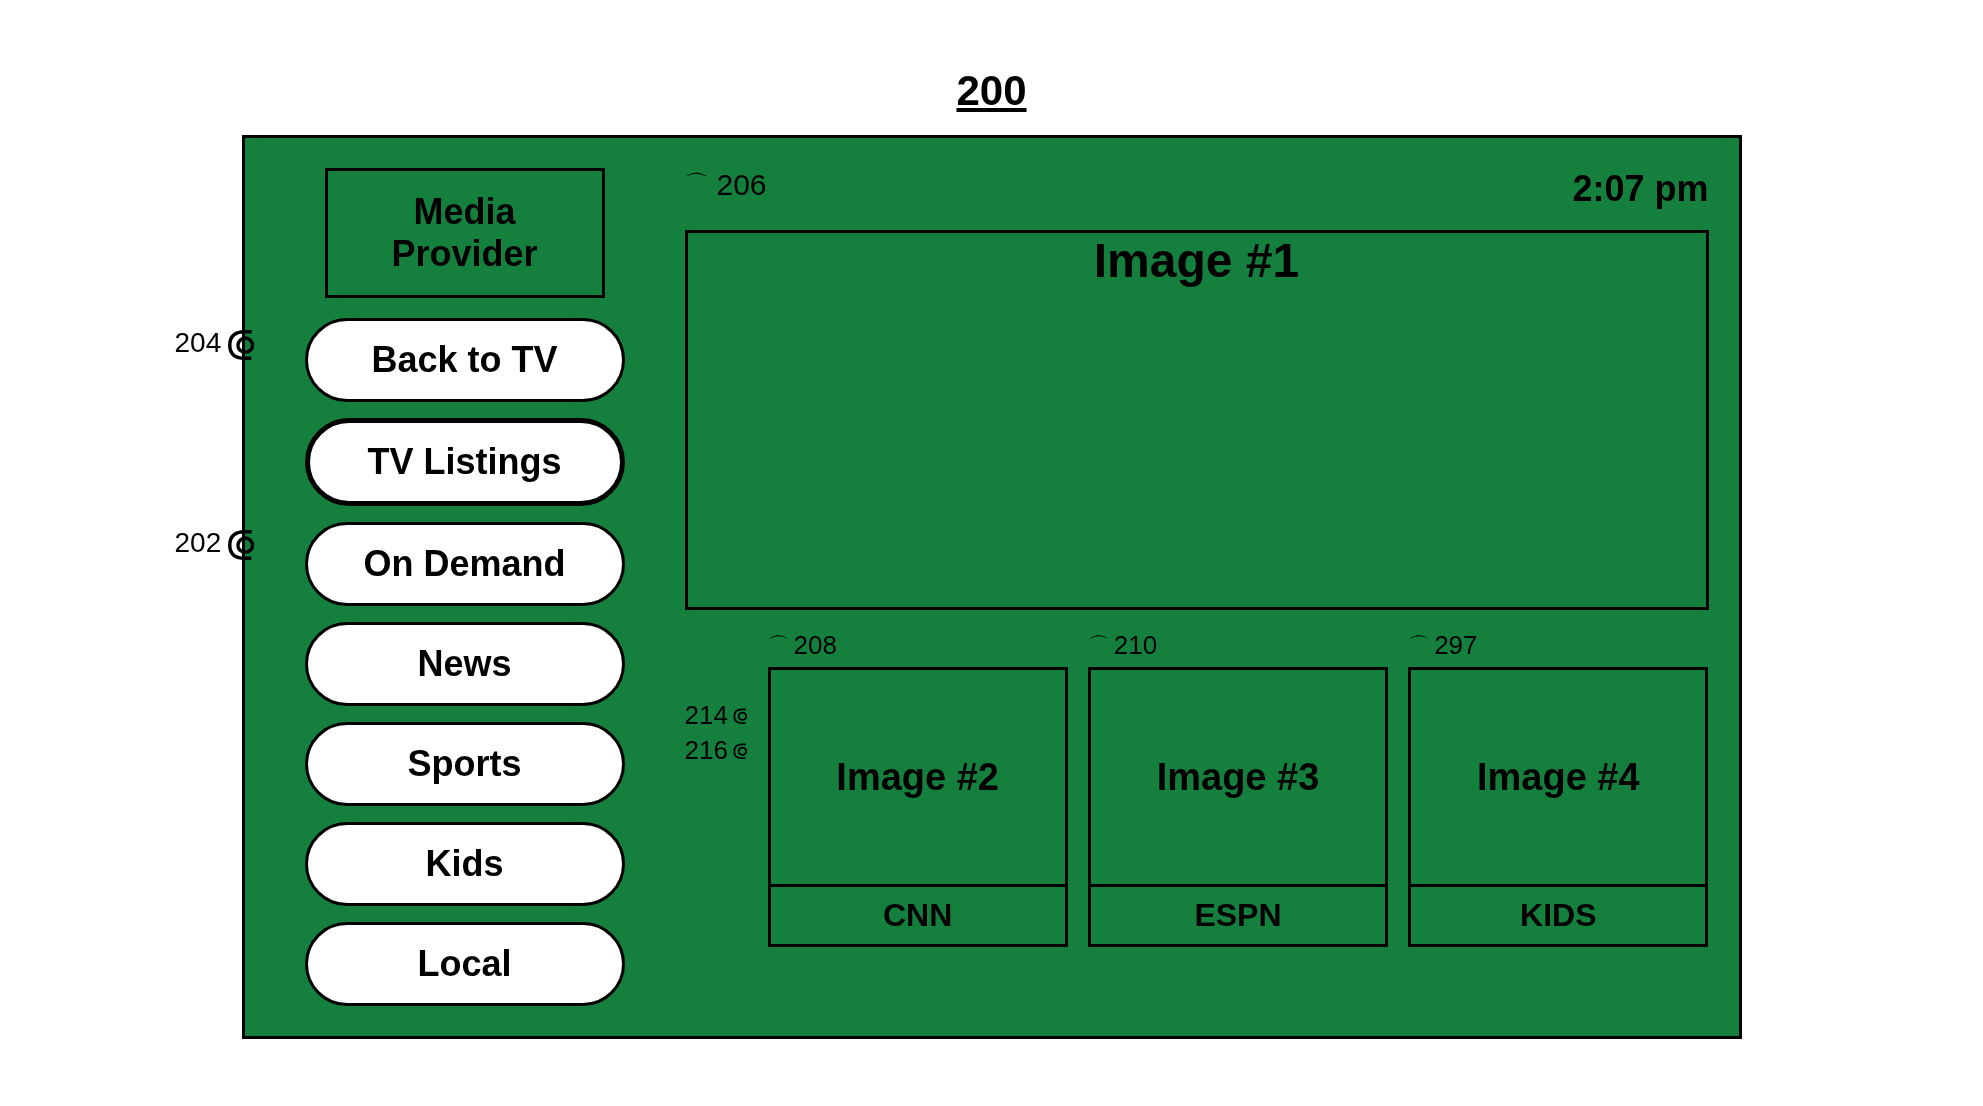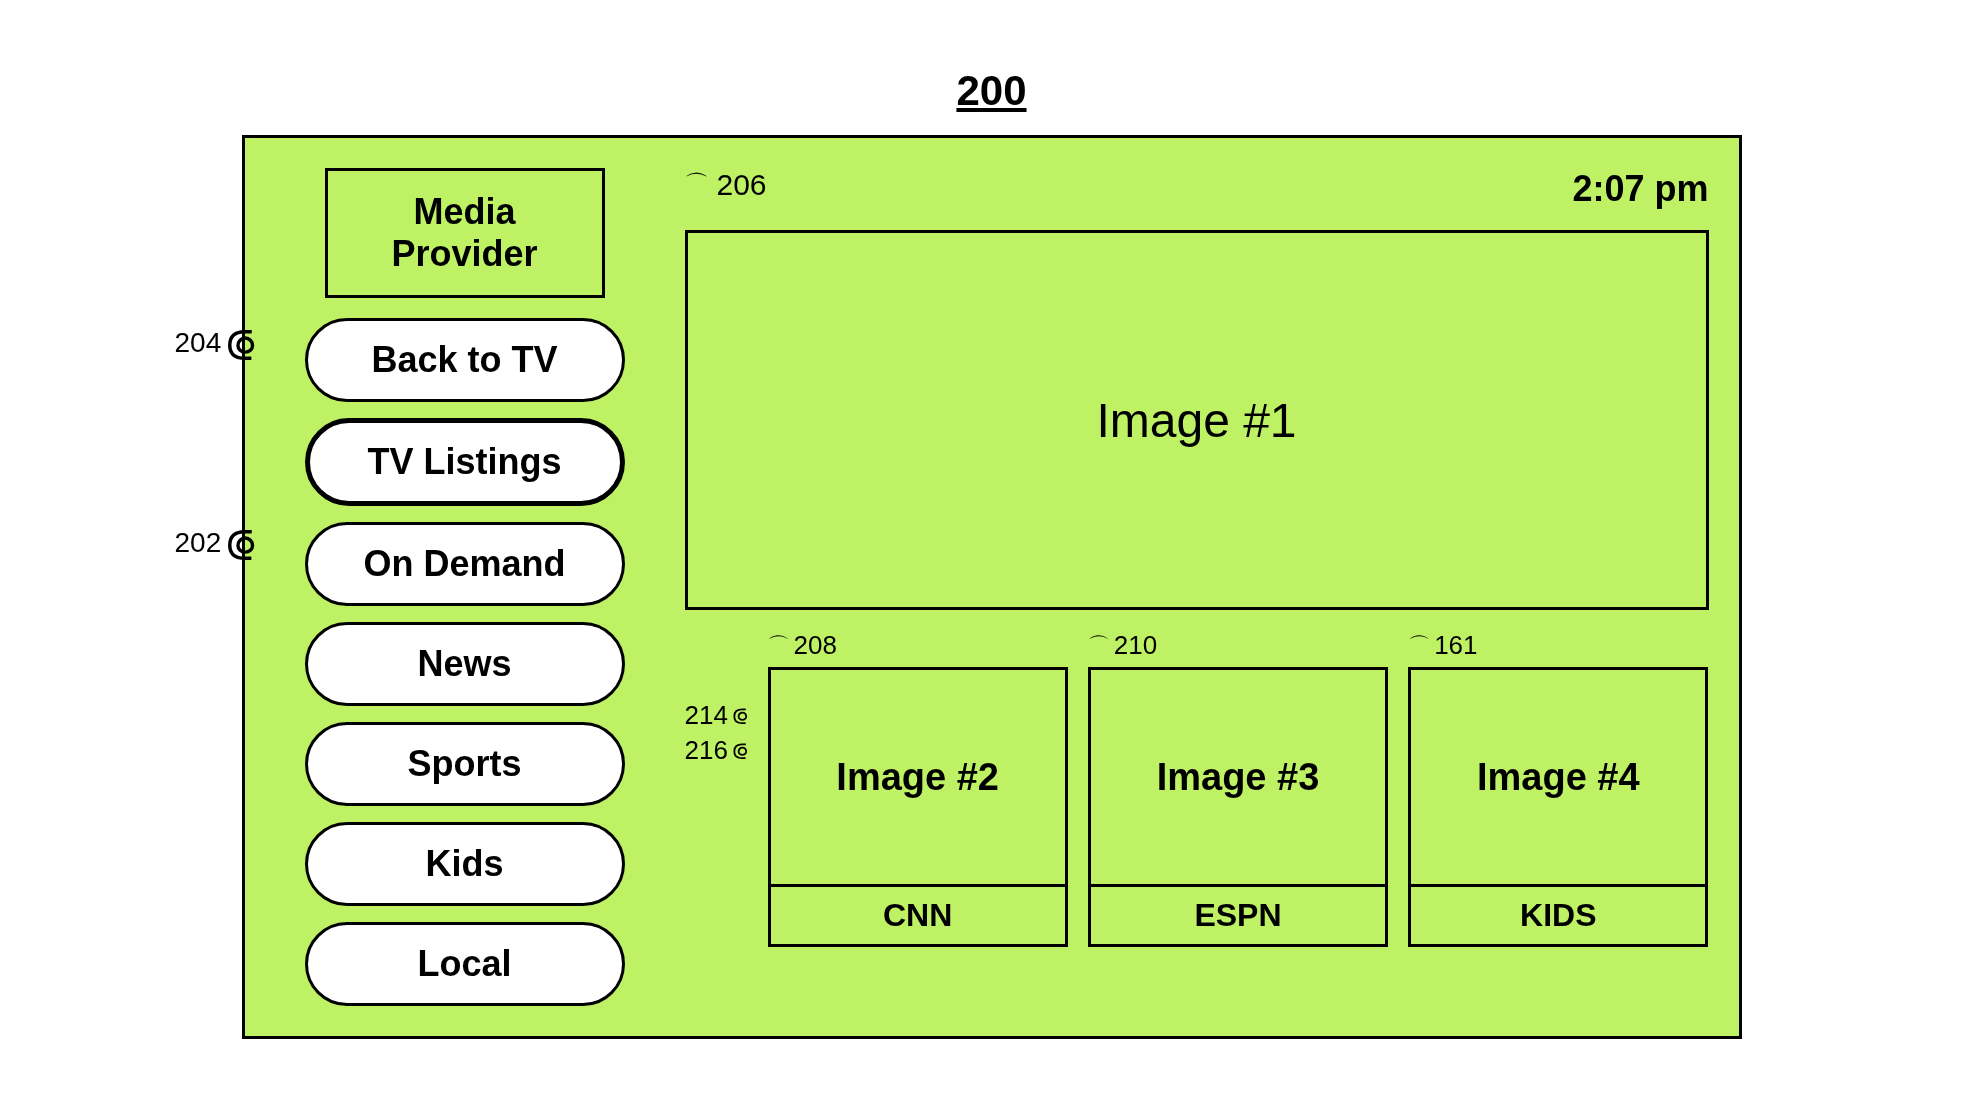--- a/index.html
+++ b/index.html
@@ -30,21 +30,21 @@
     }
 
     .main-container {
       border: 3px solid #000;
       width: 1500px;
       padding: 30px 30px 30px 30px;
       display: flex;
       flex-direction: row;
       gap: 30px;
       position: relative;
-      background: #bef264;
+      background: #15803d;
     }
 
     
     .sidebar {
       display: flex;
       flex-direction: column;
       gap: 0px;
       width: 380px;
       flex-shrink: 0;
       position: relative;
@@ -93,25 +93,24 @@
     }
 
     .time-display {
       font-size: 36px;
       font-weight: bold;
     }
 
     .main-image-box {
       border: 3px solid #000;
       display: flex;
-      align-items: center;
       justify-content: center;
       height: 380px;
       font-size: 48px;
-      font-weight: normal;
+      font-weight: bold;
     }
 
     .thumbnail-group {
       display: flex;
       flex-direction: column;
       flex: 1;
       position: relative;
     }
 
     .image-box {
@@ -238,21 +237,21 @@
             <span>Image #3</span>
           </div>
           <div class="channel-label-box">
             <span>ESPN</span>
           </div>
         </div>
 
         <div class="thumbnail-group">
           <div style="font-size:26px; display:flex; align-items:center; gap:4px; margin-bottom:6px;">
             <span style="font-size:22px;">⌒</span>
-            <span>161</span>
+            <span>297</span>
           </div>
           <div class="image-box">
             <span>Image #4</span>
           </div>
           <div class="channel-label-box">
             <span>KIDS</span>
           </div>
         </div>
 
       </div>

